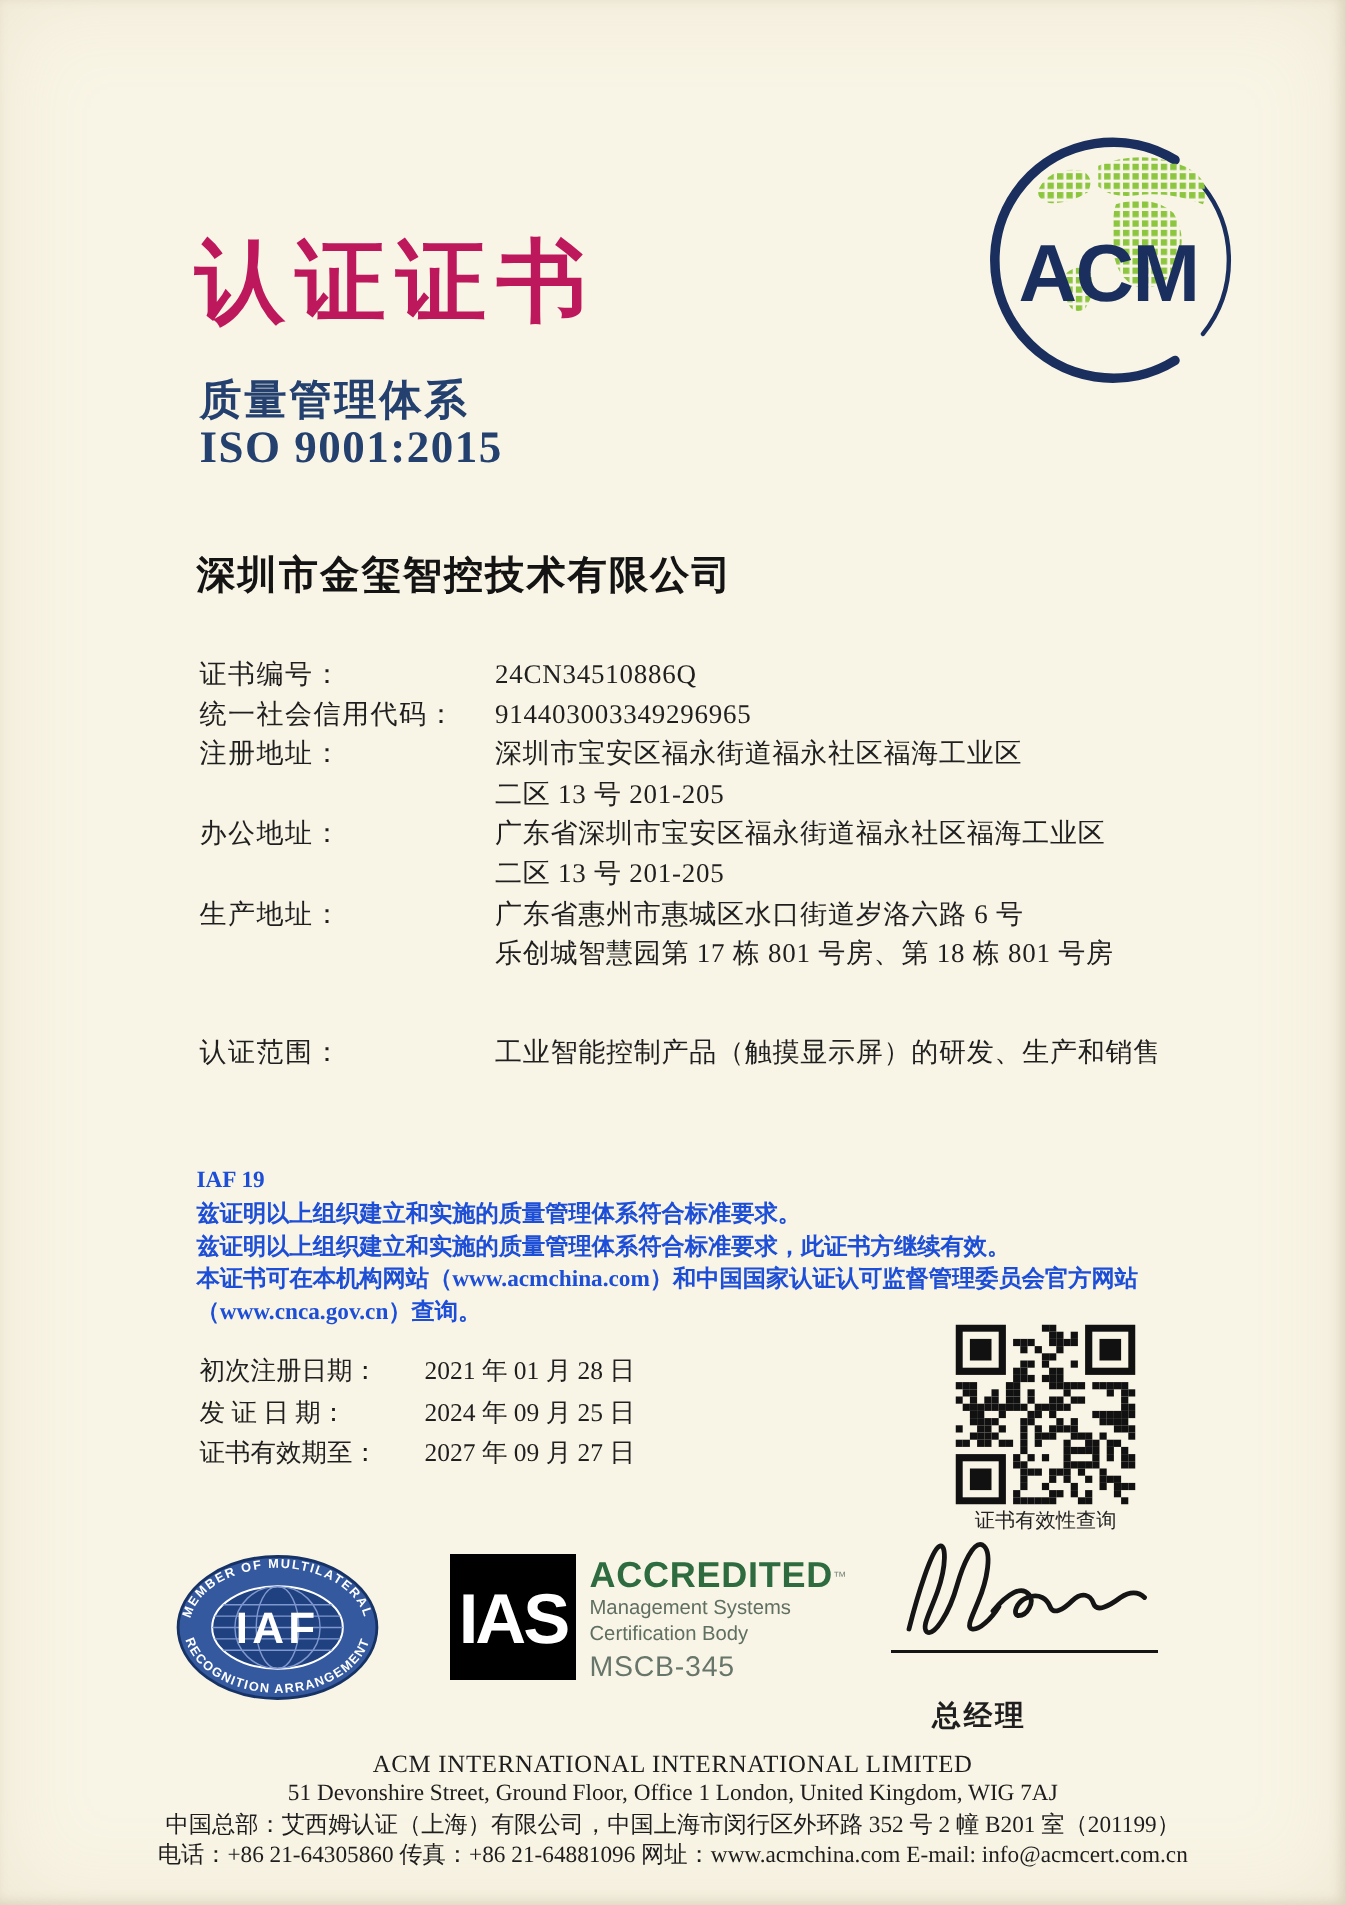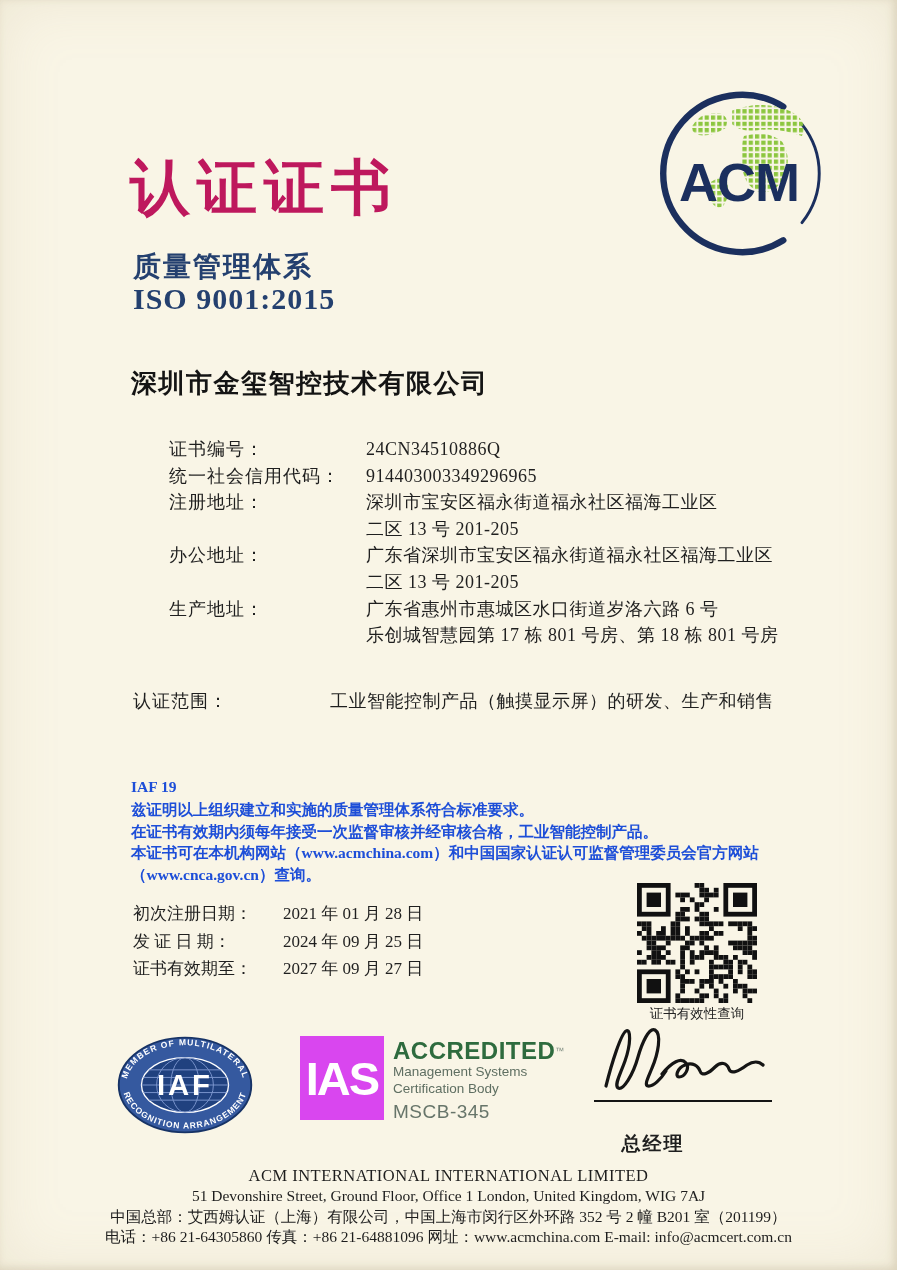--- a/index.html
+++ b/index.html
@@ -10,39 +10,39 @@
     font-family:"Liberation Serif","DejaVu Serif",serif;color:#1f1f1f;
   }
   .abs{position:absolute;}
   
   .cert-title{left:130px;top:148px;font-size:60px;font-weight:bold;color:#be185d;letter-spacing:7px;}
   .cert-system{left:133px;top:248px;font-size:28px;font-weight:bold;color:#24406f;letter-spacing:2px;}
   .cert-standard{left:133px;top:282px;font-size:30px;font-weight:bold;color:#24406f;letter-spacing:1px;}
   
   .company-name{left:131px;top:366px;font-size:26px;font-weight:bold;color:#141414;letter-spacing:1.5px;}
   
-  .fields{left:133px;top:436px;width:680px;font-size:18px;line-height:26.6px;margin-left:36px;}
+  .fields{left:133px;top:436px;width:680px;font-size:18px;line-height:26.6px;}
   .frow{display:flex;align-items:flex-start;}
   .frow .lbl{flex:0 0 197px;letter-spacing:1px;}
   .frow .val{white-space:pre-line;letter-spacing:0.5px;}
   .scope{left:133px;top:688px;width:720px;font-size:18px;line-height:26px;}
   
   .iaf-block{left:131px;top:776px;width:690px;font-size:15.5px;font-weight:bold;line-height:21.8px;color:#1d4ed8;}
   .iaf-code{margin-bottom:1px;}
   
   .dates{left:133px;top:900px;font-size:17px;line-height:27.5px;}
   .drow{display:flex;}
   .drow .lbl{flex:0 0 150px;}
   
   .qr-wrap{left:637px;top:883px;width:120px;height:120px;}
   .qr-caption{left:622px;top:1005px;width:150px;text-align:center;font-size:13.5px;color:#222;}
   
   .iaf-logo{left:114px;top:1034px;width:142px;height:102px;}
   .ias-logo{left:300px;top:1036px;display:flex;gap:9px;font-family:"Liberation Sans","DejaVu Sans",sans-serif;}
-  .ias-square{width:84px;height:84px;background:#d946ef;color:#fff;display:flex;align-items:center;justify-content:center;
+  .ias-square{width:84px;height:84px;background:#000000;color:#fff;display:flex;align-items:center;justify-content:center;
     font-size:47px;font-weight:bold;letter-spacing:-2px;}
   .ias-text{padding-top:3px;}
   .ias-accredited{font-size:24px;font-weight:bold;color:#2e6b3e;letter-spacing:0.5px;line-height:24px;}
   .ias-tm{font-size:9px;vertical-align:top;color:#7d8c80;font-weight:normal;}
   .ias-sub{font-size:13.5px;color:#5f6f62;line-height:17px;}
   .ias-mscb{font-size:19px;color:#67756a;margin-top:4px;letter-spacing:0.5px;}
   
   .sig-svg{left:592px;top:1020px;}
   .sig-line{left:594px;top:1100px;width:178px;height:2px;background:#151515;}
   .sig-title{left:564px;top:1107px;width:178px;text-align:center;font-size:19px;font-weight:bold;letter-spacing:2px;margin-top:24px;}
@@ -110,21 +110,21 @@
   </div>
 
   <div class="abs scope frow">
     <span class="lbl">认证范围：</span>
     <span class="val">工业智能控制产品（触摸显示屏）的研发、生产和销售</span>
   </div>
 
   <div class="abs iaf-block">
     <div class="iaf-code">IAF 19</div>
     <div>兹证明以上组织建立和实施的质量管理体系符合标准要求。</div>
-    <div>在证书有效期内须每年接受一次监督审核并经审核合格，工业智能控制产品。</div>
+    <div>兹证明以上组织建立和实施的质量管理体系符合标准要求，此证书方继续有效。</div>
     <div>本证书可在本机构网站（www.acmchina.com）和中国国家认证认可监督管理委员会官方网站</div>
     <div>（www.cnca.gov.cn）查询。</div>
   </div>
 
   <div class="abs dates">
     <div class="drow">
       <span class="lbl">初次注册日期：</span>
       <span>2021 年 01 月 28 日</span>
     </div>
     <div class="drow">

